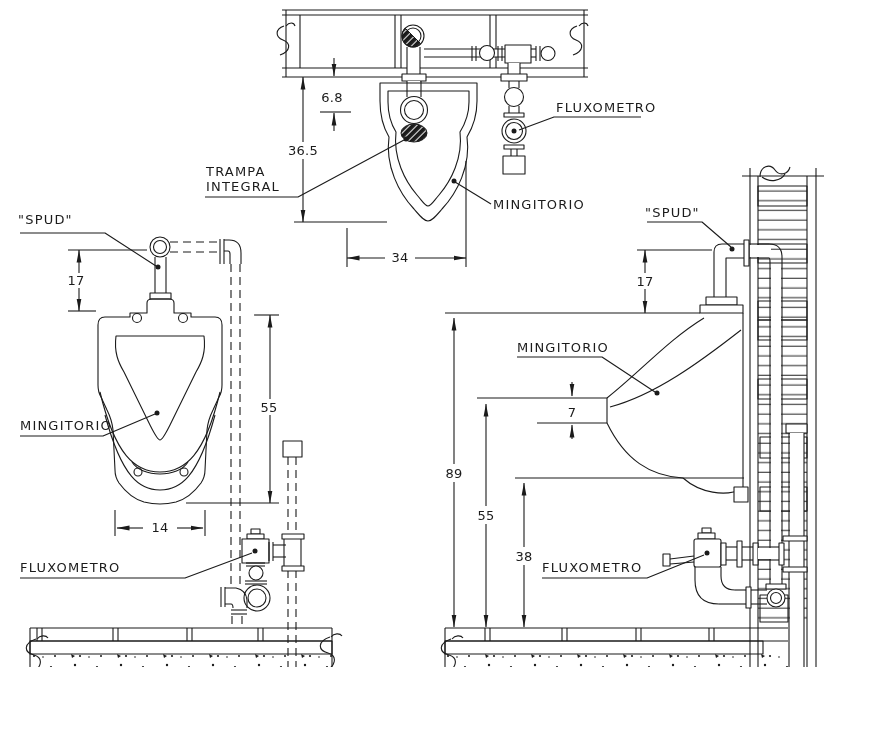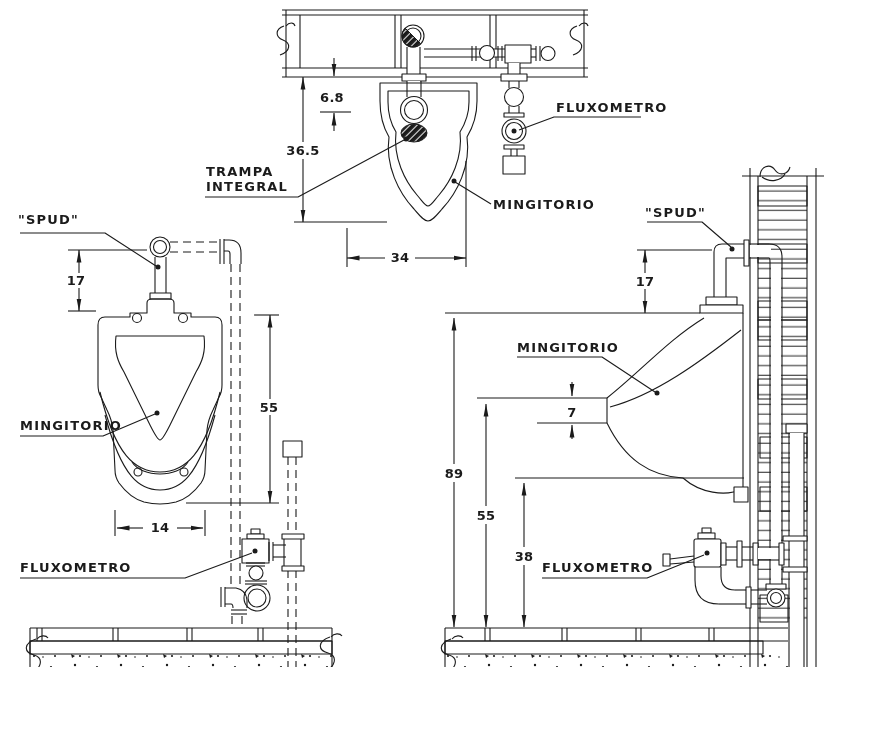--- a/index.html
+++ b/index.html
@@ -1,16 +1,16 @@
 <!DOCTYPE html>
 <html><head>
 <meta charset="utf-8">
 <style>
   html,body{margin:0;padding:0;background:#fff;}
-  .canvas{position:relative;width:870px;height:667px;background:#ffffff;overflow:hidden;font-weight:bold;}
+  .canvas{position:relative;width:870px;height:667px;background:#ffffff;overflow:hidden;}
   svg{position:absolute;left:0;top:0;}
   .ln{stroke:#1b1b1b;stroke-width:1.1;fill:none;stroke-linecap:butt;stroke-linejoin:round;}
   .lnw{stroke:#1b1b1b;stroke-width:1.1;fill:#ffffff;stroke-linejoin:round;}
   .fw{fill:#ffffff;stroke:none;}
   .fd{fill:#1b1b1b;stroke:none;}
   .dsh{stroke:#1b1b1b;stroke-width:1.1;fill:none;stroke-dasharray:8 5;}
   text{fill:#1b1b1b;font-family:"DejaVu Sans","Liberation Sans",sans-serif;font-size:13px;}
   .lbl{letter-spacing:1.2px;}
   .dim{font-size:13px;letter-spacing:0.3px;}
   .mid{text-anchor:middle;}

